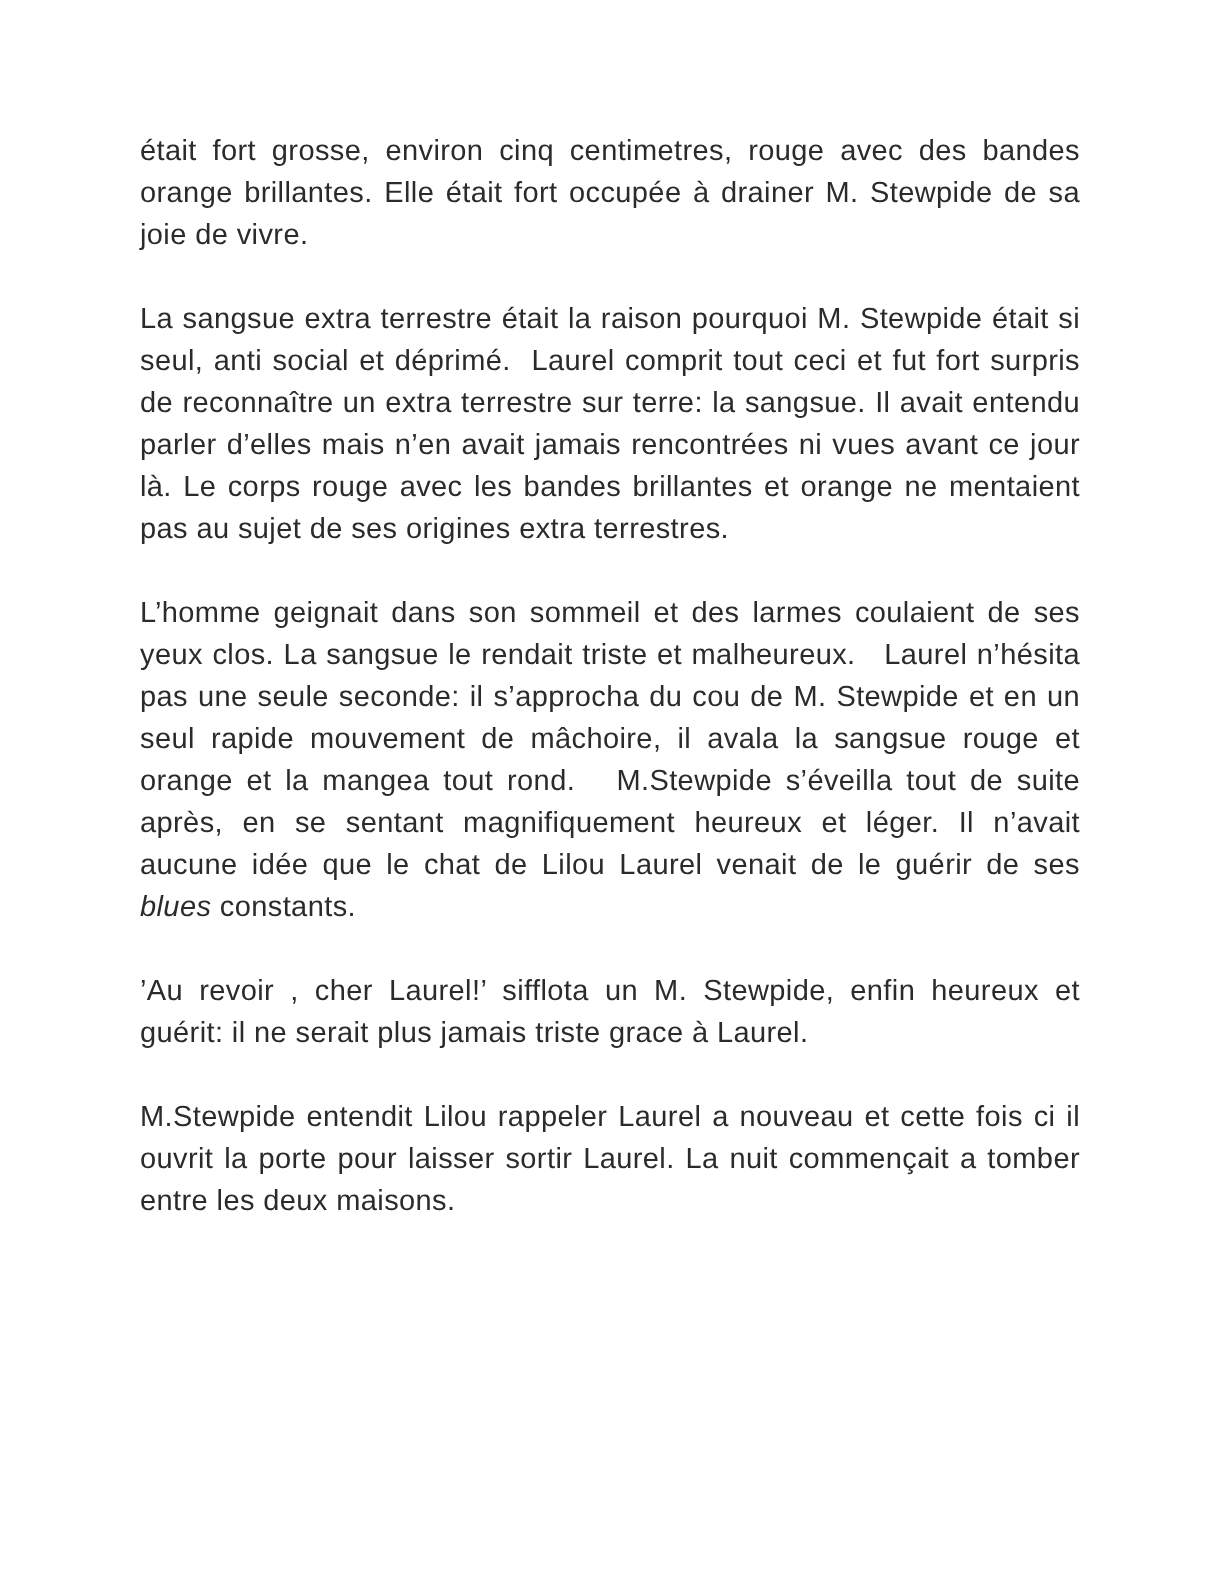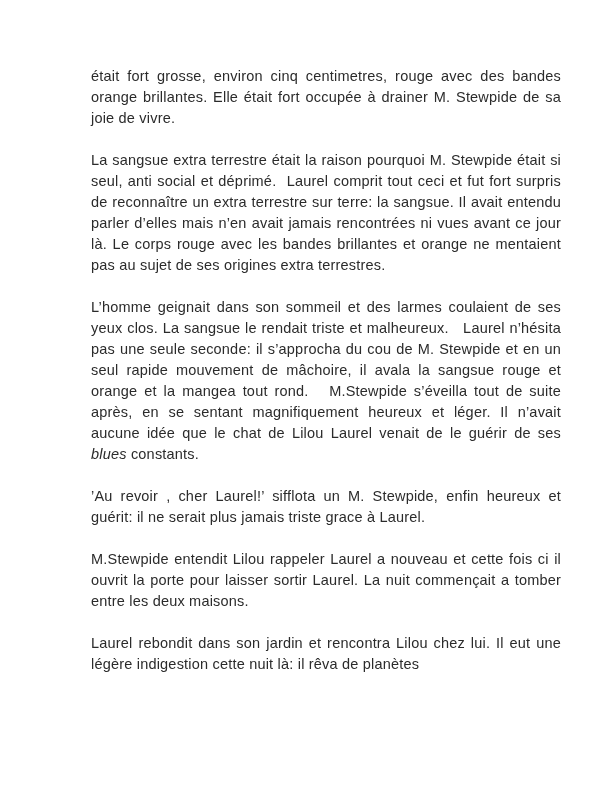--- a/index.html
+++ b/index.html
@@ -15,21 +15,20 @@
     background: #ffffff;
     overflow: hidden;
     font-family: "Liberation Sans", "DejaVu Sans", sans-serif;
   }
   .content {
     position: absolute;
     left: 70px;
     top: 66px;
     width: 470px;
     color: #2b2b2b;
-    margin-left: 21px;
   }
   .content p {
     margin: 0 0 21px 0;
     font-size: 14.5px;
     line-height: 21px;
     letter-spacing: 0.2px;
     text-align: justify;
     white-space: pre-wrap;
   }
   .content p:last-child {
@@ -47,16 +46,15 @@
     <p><span>était fort grosse, environ cinq centimetres, rouge avec des bandes orange brillantes. Elle était fort occupée à drainer M. Stewpide de sa joie de vivre.</span></p>
 
     <p><span>La sangsue extra terrestre était la raison pourquoi M. Stewpide était si seul, anti social et déprimé.  Laurel comprit tout ceci et fut fort surpris de reconnaître un extra terrestre sur terre: la sangsue. Il avait entendu parler d’elles mais n’en avait jamais rencontrées ni vues avant ce jour là. Le corps rouge avec les bandes brillantes et orange ne mentaient pas au sujet de ses origines extra terrestres.</span></p>
 
     <p><span>L’homme geignait dans son sommeil et des larmes coulaient de ses yeux clos. La sangsue le rendait triste et malheureux.   Laurel n’hésita pas une seule seconde: il s’approcha du cou de M. Stewpide et en un seul rapide mouvement de mâchoire, il avala la sangsue rouge et orange et la mangea tout rond.   M.Stewpide s’éveilla tout de suite après, en se sentant magnifiquement heureux et léger. Il n’avait aucune idée que le chat de Lilou Laurel venait de le guérir de ses </span><em>blues</em><span> constants.</span></p>
 
     <p><span>’Au revoir , cher Laurel!’ sifflota un M. Stewpide, enfin heureux et guérit: il ne serait plus jamais triste grace à Laurel.</span></p>
 
     <p><span>M.Stewpide entendit Lilou rappeler Laurel a nouveau et cette fois ci il ouvrit la porte pour laisser sortir Laurel. La nuit commençait a tomber entre les deux maisons.</span></p>
 
-    <p><span>Laurel rebondit dans son jardin et rencontra Lilou chez lui. Il eut une légère indigestion cette nuit là: il rêva de planètes</span></p>
 
   </div>
 </div>
 
 </body></html>

